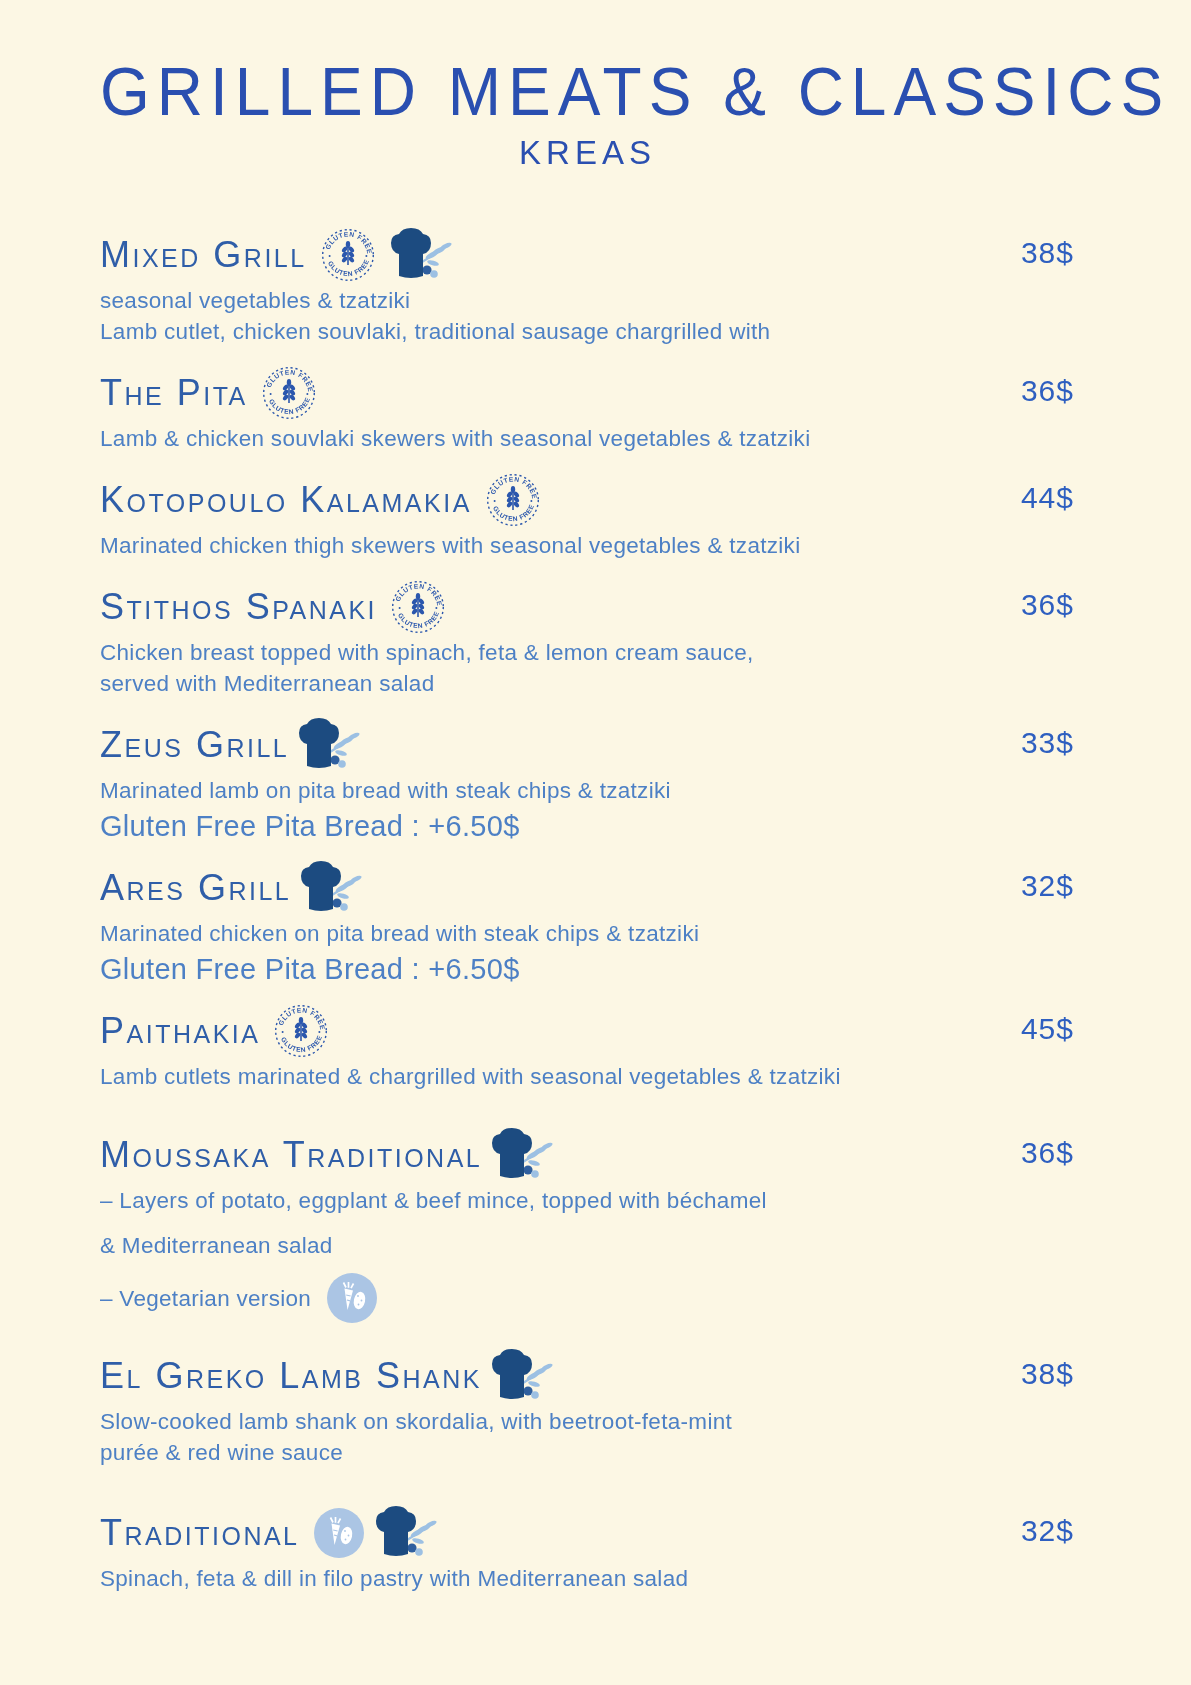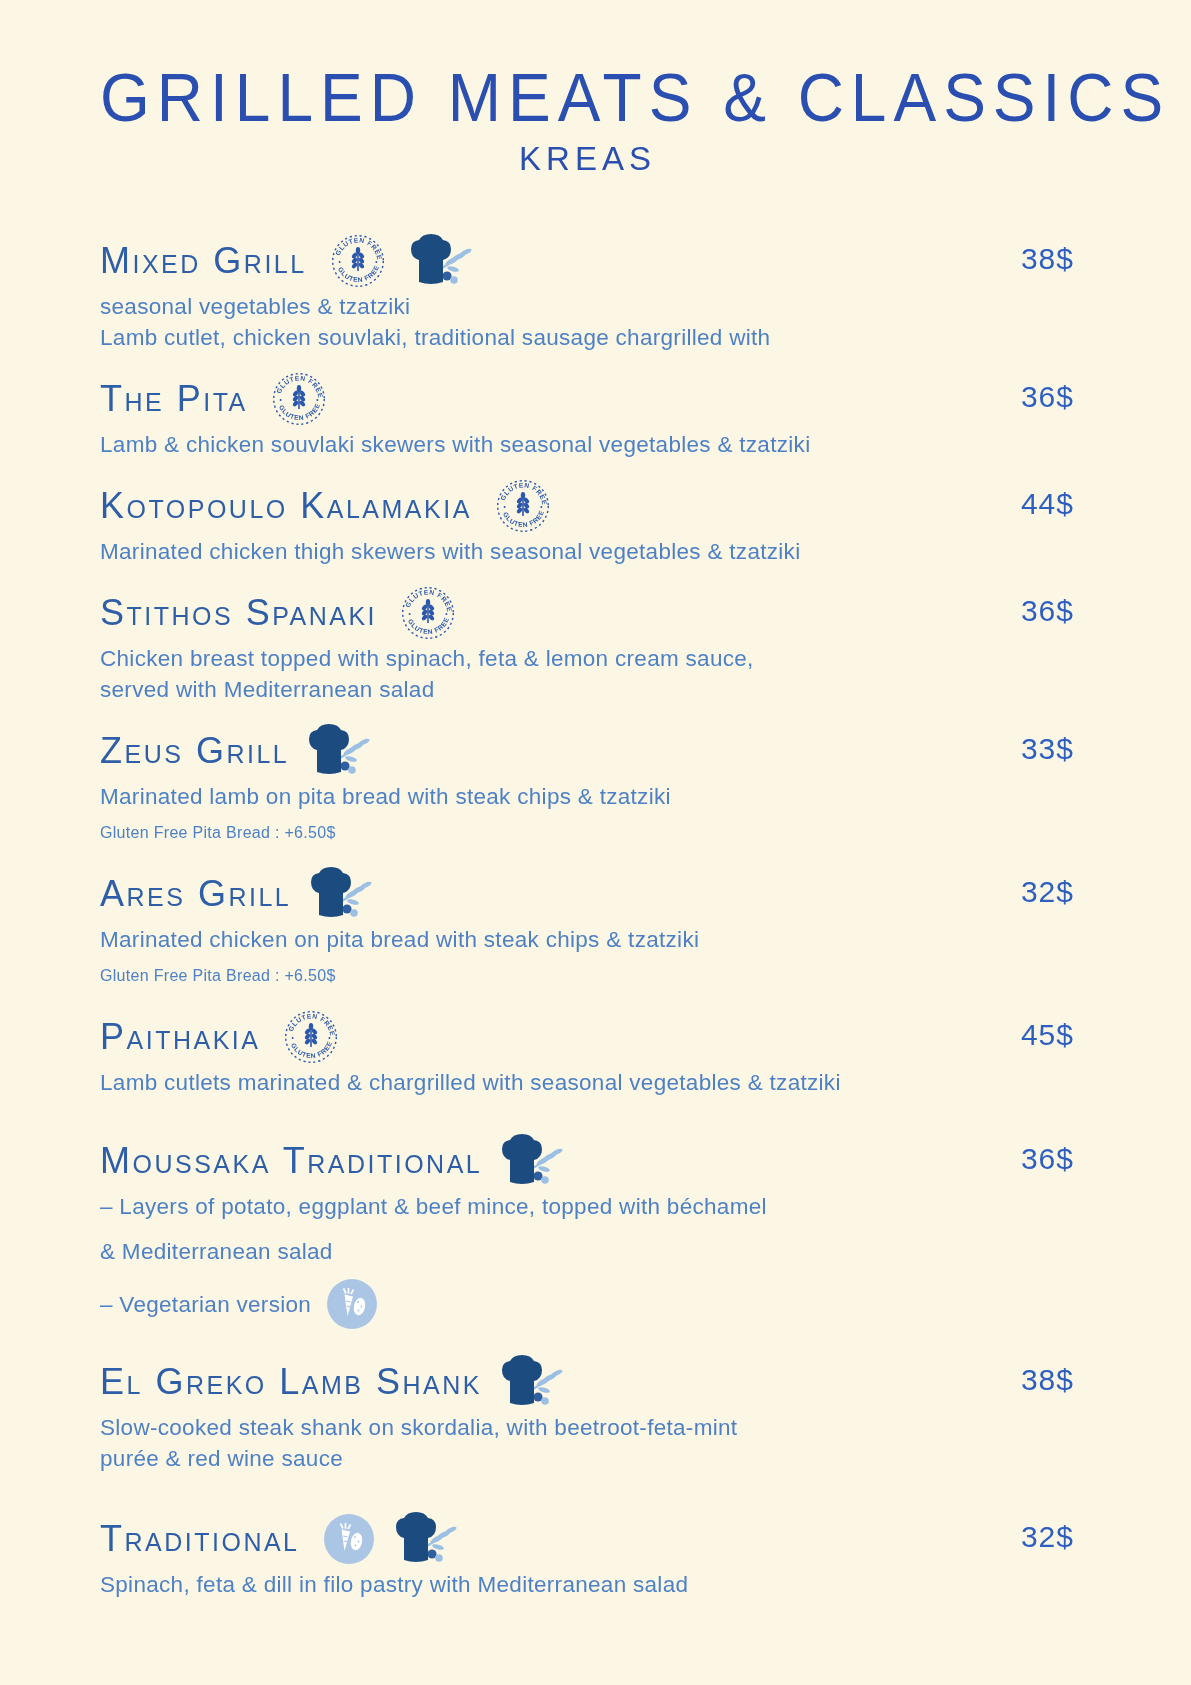--- a/index.html
+++ b/index.html
@@ -7,21 +7,20 @@
     width: 1191px; height: 1685px;
     background: #fcf7e4;
     font-family: "Liberation Sans", sans-serif;
     position: relative;
     overflow: hidden;
   }
   .page {
     position: absolute; inset: 0;
     padding: 56px 116px 0 100px;
     box-sizing: border-box;
-    margin-top: 6px;
   }
   .page-title {
     text-align: center;
     color: #2a4fb0;
     font-size: 64px;
     font-weight: 300;
     letter-spacing: 7px;
     white-space: nowrap;
     line-height: 1.1;
     transform: scaleY(1.08);
@@ -30,21 +29,21 @@
     text-align: center;
     color: #2a4fb0;
     font-size: 33px;
     font-weight: 300;
     letter-spacing: 5px;
     margin-top: 8px;
   }
   .items { margin-top: 58px; }
   .item { position: relative; margin-bottom: 21px; }
   .item-header {
-    display: flex; align-items: center; gap: 24px;
+    display: flex; align-items: center; gap: 14px;
     height: 50px; position: relative;
   }
   .item-name {
     font-variant: small-caps;
     font-size: 36px;
     font-weight: 400;
     letter-spacing: 2.5px;
     color: #2f5ea8;
     white-space: nowrap;
   }
@@ -55,21 +54,21 @@
     letter-spacing: 1px;
   }
   .item-desc {
     font-size: 22.5px;
     color: #4d80c5;
     line-height: 31px;
     margin-top: 5px;
     letter-spacing: 0.3px;
   }
   .item-note {
-    font-size: 16px;
+    font-size: 29px;
     color: #4d80c5;
     line-height: 31px;
     margin-top: 5px;
     letter-spacing: 0.3px;
   }
   .desc-row-with-icon {
     display: flex; align-items: center; gap: 16px;
     margin-top: 12px;
   }
   .spaced-line { margin-top: 14px; }
@@ -370,21 +369,21 @@
       <ellipse cx="44" cy="37" rx="6" ry="2.3" fill="#9cc0e3" transform="rotate(16 44 37)"></ellipse>
       <circle cx="38" cy="44" r="4.6" fill="#2f5f9e"></circle>
       <circle cx="45" cy="48" r="3.8" fill="#9cc0e3"></circle>
     </g>
     <path d="M10 50 L10 28 Q2 26 2 17 Q2 9 10 8 Q13 2 22 2 Q31 2 34 8 Q42 9 42 17 Q42 26 34 28 L34 50 Q22 54 10 50 Z" fill="#1c4b80"></path>
   </svg>
           </span>
         <span class="item-price">38$</span>
       </div>
       <div class="item-desc">
-        <div>Slow-cooked steak shank on skordalia, with beetroot-feta-mint</div>
+        <div>Slow-cooked lamb shank on skordalia, with beetroot-feta-mint</div>
         <div>purée &amp; red wine sauce</div>
       </div>
     </div>
 
     <div class="item item--spanakopita">
       <div class="item-header">
         <span class="item-name">Traditional</span>
         <span style="display: inline-flex;">
             <svg class="icon-svg" width="50" height="50" viewBox="0 0 50 50">
     <circle cx="25" cy="25" r="25" fill="#abc5e4"></circle>

